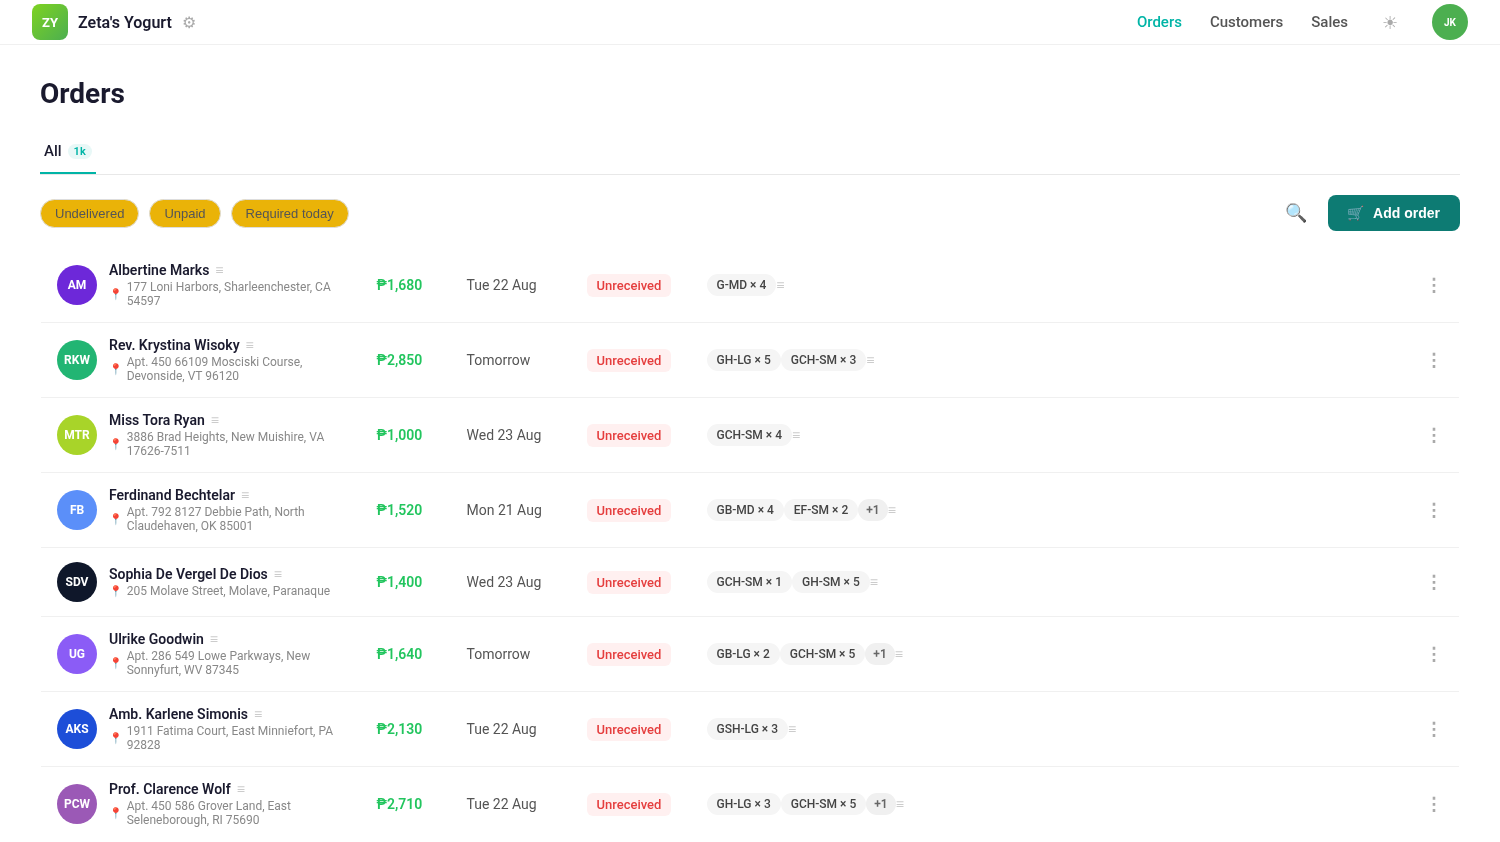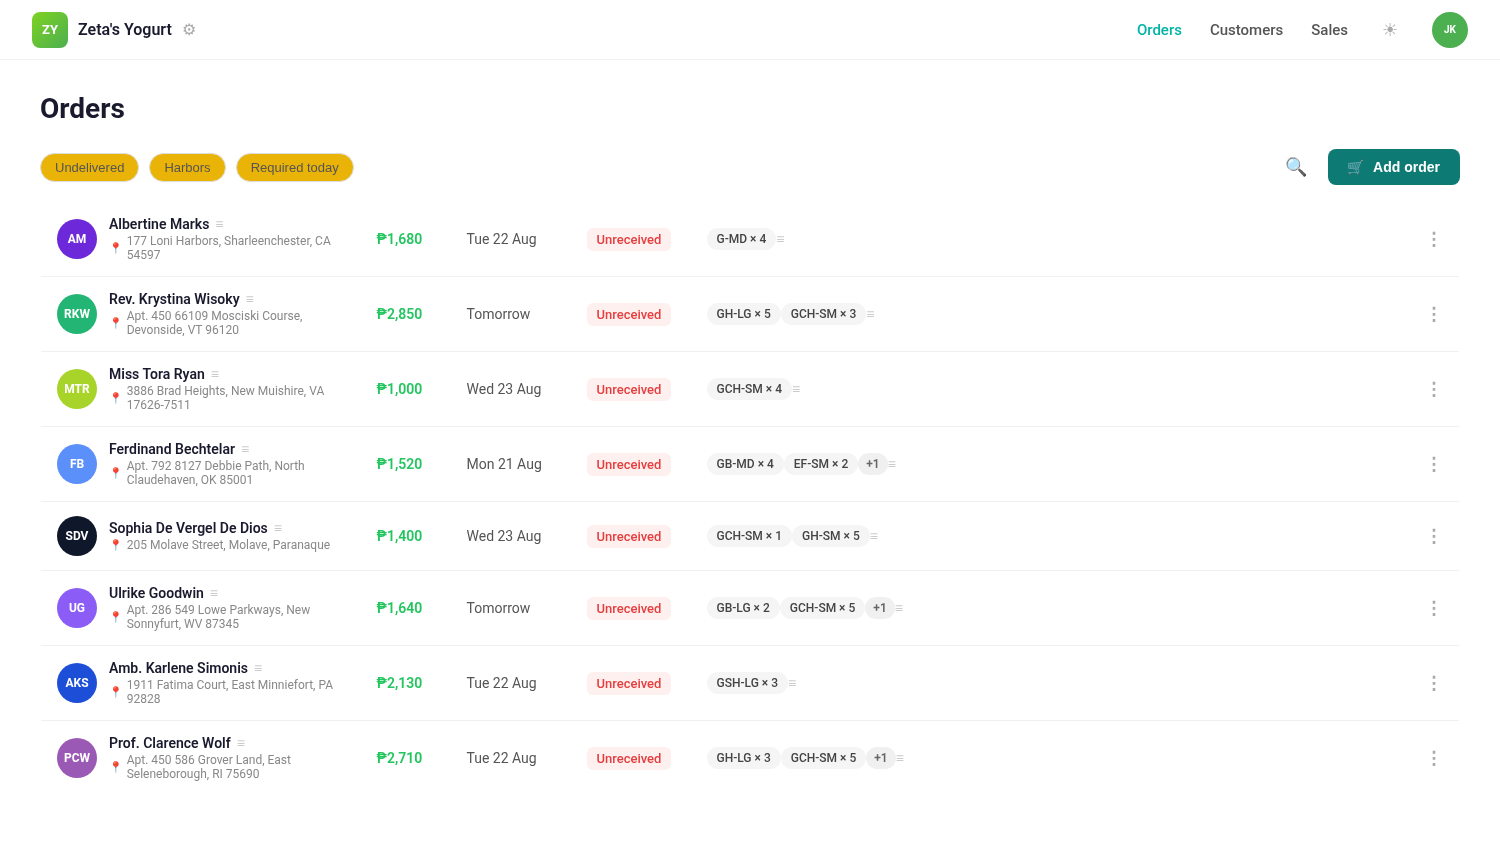--- a/index.html
+++ b/index.html
@@ -3,21 +3,21 @@
   <meta charset="utf-8">
   <style>
     * { box-sizing: border-box; margin: 0; padding: 0; }
     body { font-family: -apple-system, BlinkMacSystemFont, 'Segoe UI', Roboto, sans-serif; background: #fff; color: #1a1a2e; font-size: 14px; }
 
     
     .header {
       display: flex;
       align-items: center;
       padding: 0 32px;
-      height: 60px;
+      height: 45px;
       border-bottom: 1px solid #f0f0f0;
       background: #fff;
     }
     .logo-badge {
       width: 36px; height: 36px; border-radius: 8px;
       background: linear-gradient(135deg, #7ed321, #4caf50);
       display: flex; align-items: center; justify-content: center;
       color: #fff; font-weight: 700; font-size: 13px; margin-right: 10px;
     }
     .brand-name {
@@ -175,25 +175,31 @@
     <div class="theme-toggle">☀</div>
     <div class="user-avatar">
       <span>JK</span>
     </div>
   </nav>
 </header>
 
 <main class="main">
   <h1 class="page-title">Orders</h1>
 
+  <div class="tabs-row">
+    <div class="tab active">
+      <span>All</span>
+      <span class="tab-badge">1k</span>
+    </div>
+  </div>
 
   <div class="action-row">
     <div class="filter-chips">
       <button class="chip">Undelivered</button>
-      <button class="chip">Harbors</button>
+      <button class="chip">Unpaid</button>
       <button class="chip">Required today</button>
     </div>
     <div class="action-buttons">
       <button class="search-btn">
         <span>🔍</span>
       </button>
       <button class="add-order-btn">
         <span>🛒</span>
         <span>Add order</span>
       </button>

